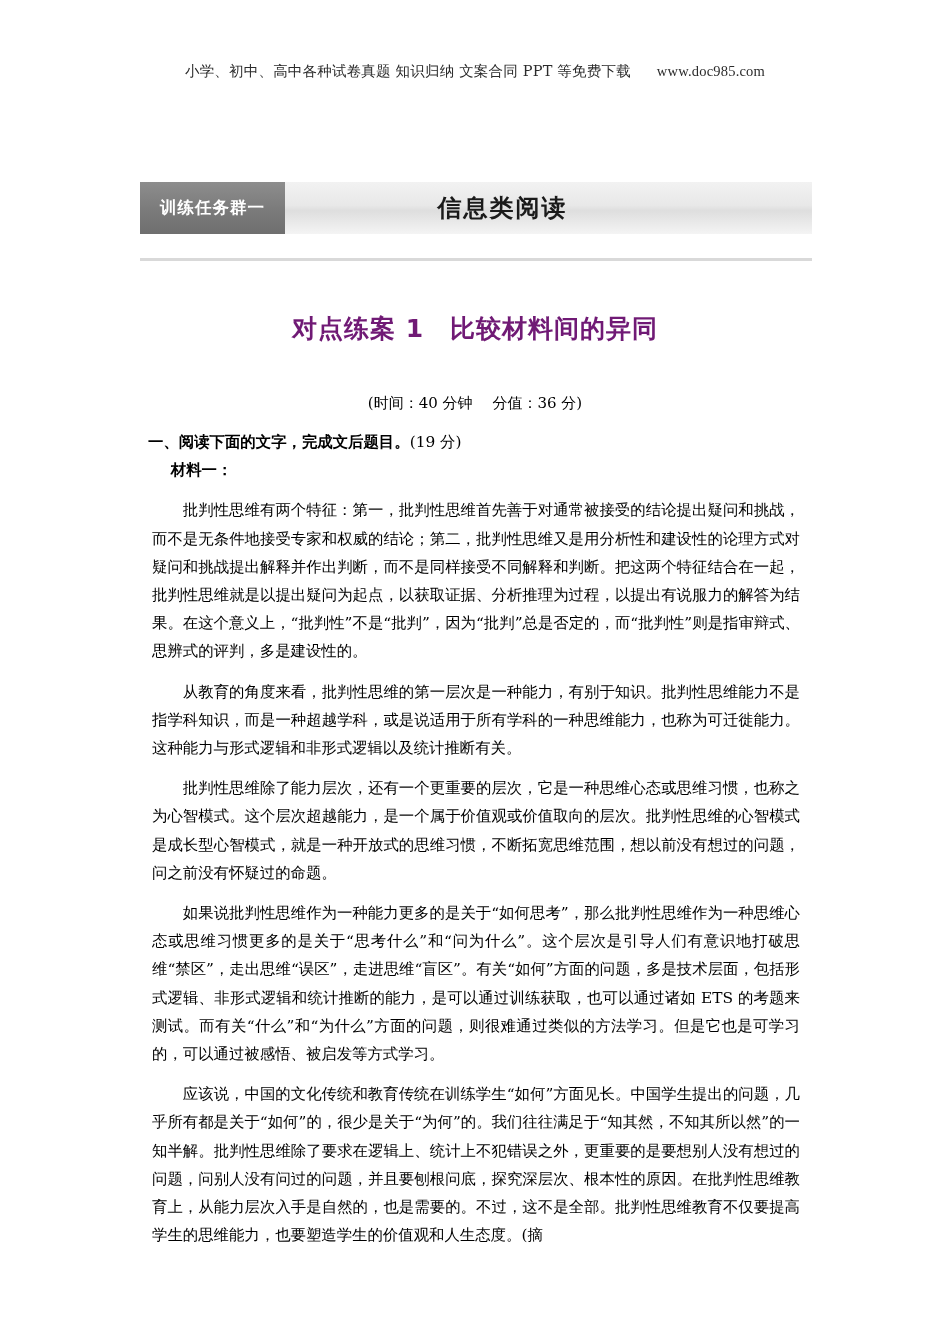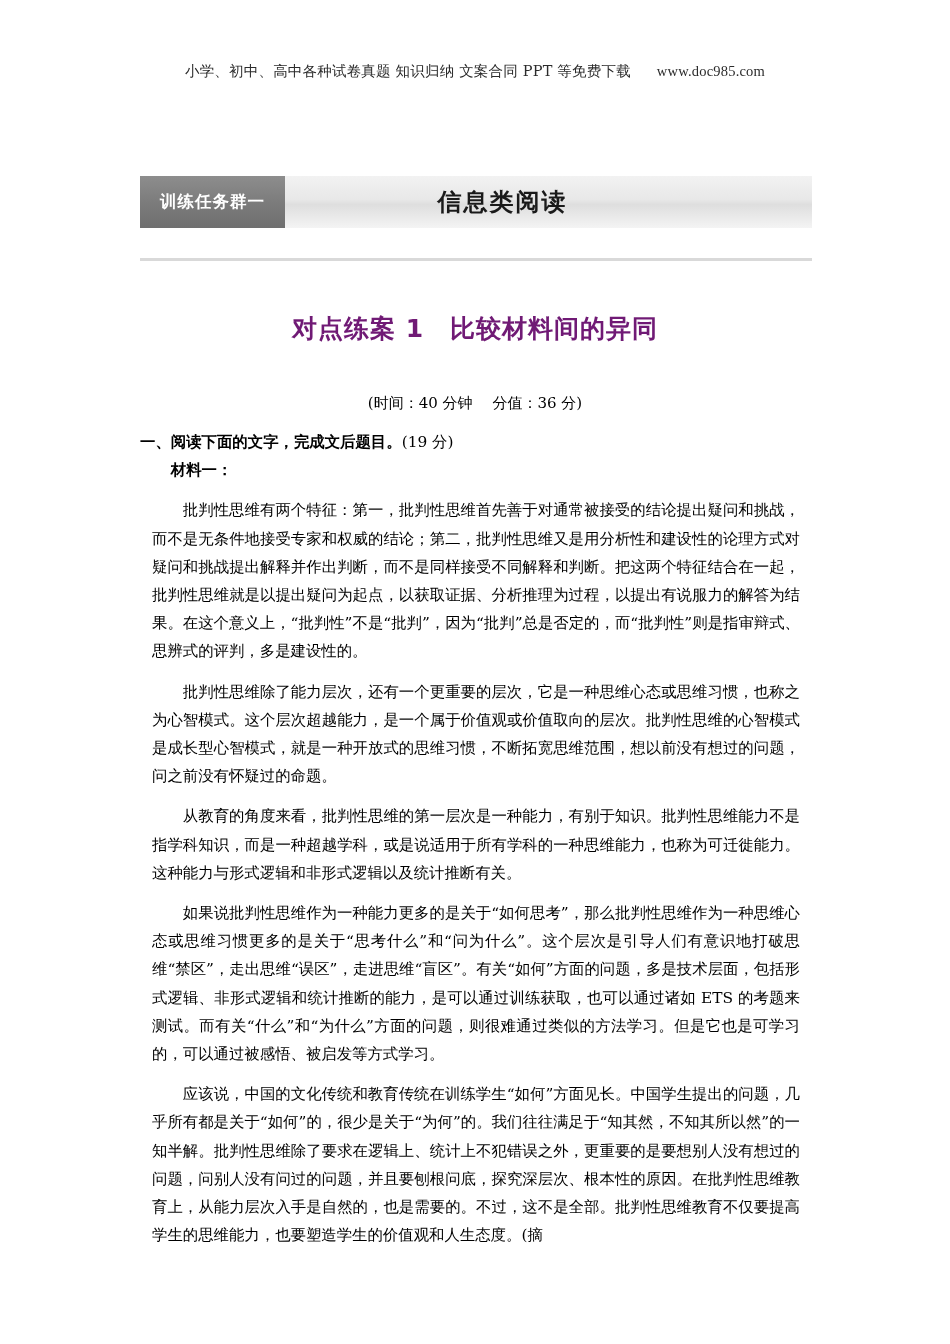--- a/index.html
+++ b/index.html
@@ -39,21 +39,21 @@
   }
   .watermark .site {
     font-family: "Liberation Serif", serif;
     margin-left: 26px;
   }
 
   
   .banner {
     position: absolute;
     left: 140px;
-    top: 176px;
+    top: 182px;
     width: 672px;
     height: 52px;
     background: linear-gradient(to bottom, #f2f2f2 0%, #e8e8e8 45%, #dedede 55%, #f4f4f4 100%);
     box-sizing: border-box;
   }
   .banner-tab {
     position: absolute;
     left: 0;
     top: 0;
     width: 145px;
@@ -128,21 +128,21 @@
     left: 140px;
     top: 428px;
     width: 672px;
     font-size: 15.4px;
     line-height: 28.2px;
     text-align: justify;
     text-justify: inter-ideograph;
   }
   .q-head {
     font-weight: bold;
-    margin: 0 0 0 0;
+    margin: 0 0 0 8px;
     text-indent: 0;
   }
   .q-head .pts { font-weight: normal; }
   .mat-label {
     font-weight: bold;
     text-indent: 2em;
     margin: 0;
   }
   p.para {
     margin: 12px;
@@ -169,19 +169,19 @@
   </div>
 
   <div class="meta-line">
     <span>(时间：40 分钟</span><span class="sep"></span><span>分值：36 分)</span>
   </div>
 
   <div class="body">
     <p class="q-head"><span>一、阅读下面的文字，完成文后题目。</span><span class="pts">(19 分)</span></p>
     <p class="mat-label">材料一：</p>
     <p class="para">批判性思维有两个特征：第一，批判性思维首先善于对通常被接受的结论提出疑问和挑战，而不是无条件地接受专家和权威的结论；第二，批判性思维又是用分析性和建设性的论理方式对疑问和挑战提出解释并作出判断，而不是同样接受不同解释和判断。把这两个特征结合在一起，批判性思维就是以提出疑问为起点，以获取证据、分析推理为过程，以提出有说服力的解答为结果。在这个意义上，“批判性”不是“批判”，因为“批判”总是否定的，而“批判性”则是指审辩式、思辨式的评判，多是建设性的。</p>
+    <p class="para">从教育的角度来看，批判性思维的第一层次是一种能力，有别于知识。批判性思维能力不是指学科知识，而是一种超越学科，或是说适用于所有学科的一种思维能力，也称为可迁徙能力。这种能力与形式逻辑和非形式逻辑以及统计推断有关。</p>
     <p class="para">批判性思维除了能力层次，还有一个更重要的层次，它是一种思维心态或思维习惯，也称之为心智模式。这个层次超越能力，是一个属于价值观或价值取向的层次。批判性思维的心智模式是成长型心智模式，就是一种开放式的思维习惯，不断拓宽思维范围，想以前没有想过的问题，问之前没有怀疑过的命题。</p>
-    <p class="para">从教育的角度来看，批判性思维的第一层次是一种能力，有别于知识。批判性思维能力不是指学科知识，而是一种超越学科，或是说适用于所有学科的一种思维能力，也称为可迁徙能力。这种能力与形式逻辑和非形式逻辑以及统计推断有关。</p>
     <p class="para">如果说批判性思维作为一种能力更多的是关于“如何思考”，那么批判性思维作为一种思维心态或思维习惯更多的是关于“思考什么”和“问为什么”。这个层次是引导人们有意识地打破思维“禁区”，走出思维“误区”，走进思维“盲区”。有关“如何”方面的问题，多是技术层面，包括形式逻辑、非形式逻辑和统计推断的能力，是可以通过训练获取，也可以通过诸如 ETS 的考题来测试。而有关“什么”和“为什么”方面的问题，则很难通过类似的方法学习。但是它也是可学习的，可以通过被感悟、被启发等方式学习。</p>
     <p class="para">应该说，中国的文化传统和教育传统在训练学生“如何”方面见长。中国学生提出的问题，几乎所有都是关于“如何”的，很少是关于“为何”的。我们往往满足于“知其然，不知其所以然”的一知半解。批判性思维除了要求在逻辑上、统计上不犯错误之外，更重要的是要想别人没有想过的问题，问别人没有问过的问题，并且要刨根问底，探究深层次、根本性的原因。在批判性思维教育上，从能力层次入手是自然的，也是需要的。不过，这不是全部。批判性思维教育不仅要提高学生的思维能力，也要塑造学生的价值观和人生态度。(摘</p>
   </div>
 
 </div>
 
 </body></html>

